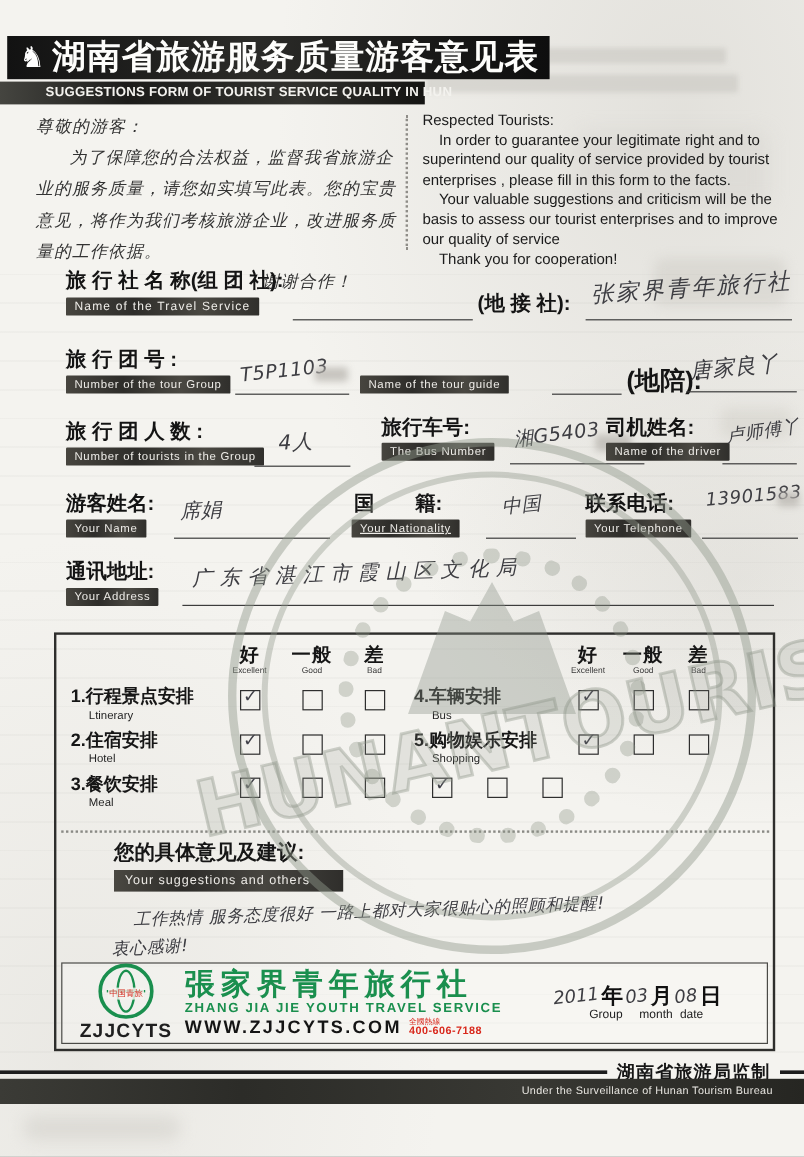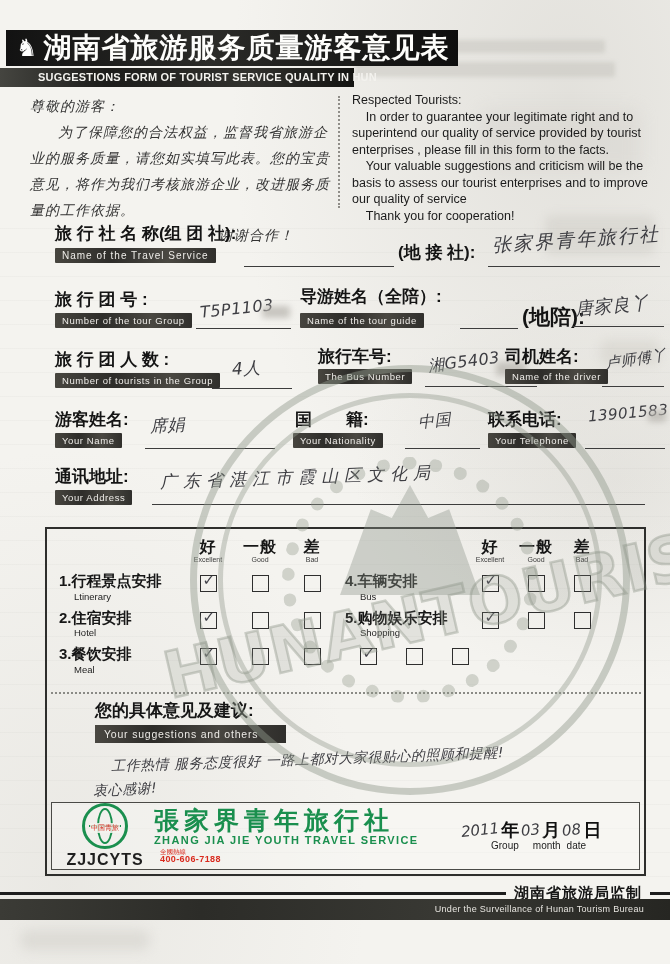--- a/index.html
+++ b/index.html
@@ -156,21 +156,20 @@
   <div class="uline" style="left:244px;top:266px;width:150px;"></div>
   <div class="cn-label" style="left:398px;top:241px;">(地 接 社):</div>
   <div class="hand" style="left:492px;top:227px;font-size:19px;letter-spacing:2px;transform:rotate(-4deg);">张家界青年旅行社</div>
   <div class="uline" style="left:488px;top:266px;width:172px;"></div>
 
   <div class="cn-label" style="left:55px;top:288px;">旅 行 团 号 :</div>
   <div class="chip sm" style="left:55px;top:313px;">Number of the tour Group</div>
   <div class="hand" style="left:200px;top:299px;font-size:16px;transform:rotate(-6deg);">T5P1103</div>
   <div class="smudge" style="left:262px;top:306px;width:28px;height:12px;"></div>
   <div class="uline" style="left:196px;top:328px;width:95px;"></div>
-  <div class="cn-label" style="left:300px;top:285px;">导游姓名（全陪）:</div>
   <div class="chip sm" style="left:300px;top:313px;">Name of the tour guide</div>
   <div class="uline" style="left:460px;top:328px;width:58px;"></div>
   <div class="cn-label small" style="left:522px;top:303px;">(地陪):</div>
   <div class="hand" style="left:575px;top:294px;font-size:18px;transform:rotate(-5deg);">唐家良丫</div>
   <div class="uline" style="left:572px;top:326px;width:92px;"></div>
 
   <div class="cn-label" style="left:55px;top:348px;">旅 行 团 人 数 :</div>
   <div class="chip sm" style="left:55px;top:373px;">Number of tourists in the Group</div>
   <div class="hand" style="left:232px;top:357px;font-size:17px;">4人</div>
   <div class="uline" style="left:212px;top:388px;width:80px;"></div>
@@ -182,21 +181,21 @@
   <div class="cn-label" style="left:505px;top:345px;">司机姓名:</div>
   <div class="chip sm" style="left:505px;top:369px;">Name of the driver</div>
   <div class="hand" style="left:605px;top:350px;font-size:15px;transform:rotate(-8deg);">卢师傅丫</div>
   <div class="uline" style="left:602px;top:386px;width:62px;"></div>
 
   <div class="cn-label" style="left:55px;top:408px;">游客姓名:</div>
   <div class="chip sm" style="left:55px;top:433px;">Your Name</div>
   <div class="hand" style="left:150px;top:414px;font-size:17px;">席娟</div>
   <div class="uline" style="left:145px;top:448px;width:130px;"></div>
   <div class="cn-label" style="left:295px;top:408px;">国　　籍:</div>
-  <div class="chip sm" style="left:293px;top:433px;">Your Nationality</div>
+  <div class="chip sm" style="left:293px;top:433px;text-decoration:underline;">Your Nationality</div>
   <div class="hand" style="left:418px;top:411px;font-size:16px;transform:rotate(-6deg);">中国</div>
   <div class="uline" style="left:405px;top:448px;width:75px;"></div>
   <div class="cn-label" style="left:488px;top:408px;">联系电话:</div>
   <div class="chip sm" style="left:488px;top:433px;">Your Telephone</div>
   <div class="hand" style="left:588px;top:404px;font-size:15px;transform:rotate(-5deg);">13901583</div>
   <div class="smudge" style="left:648px;top:410px;width:18px;height:12px;"></div>
   <div class="uline" style="left:585px;top:448px;width:80px;"></div>
 
   <div class="cn-label" style="left:55px;top:465px;">通讯地址:</div>
   <div class="chip sm" style="left:55px;top:490px;">Your Address</div>
@@ -340,20 +339,21 @@
           <div class="mer1"></div>
           <div class="mer2"></div>
           <span class="cnred">中国青旅</span>
         </div>
         <div class="abbr">ZJJCYTS</div>
       </div>
       <div class="name-col">
         <div class="acn">張家界青年旅行社</div>
         <div class="aen">ZHANG JIA JIE YOUTH TRAVEL SERVICE</div>
         <div class="site-row">
+          <span class="site">WWW.ZJJCYTS.COM</span>
           <span class="hotline">
             <span class="hl1">全國熱線</span>
             <span class="hl2">400-606-7188</span>
           </span>
         </div>
       </div>
       <div class="date-col">
         <div class="drow">
           <span class="dval">2011</span>
           <span class="dchar">年</span>

